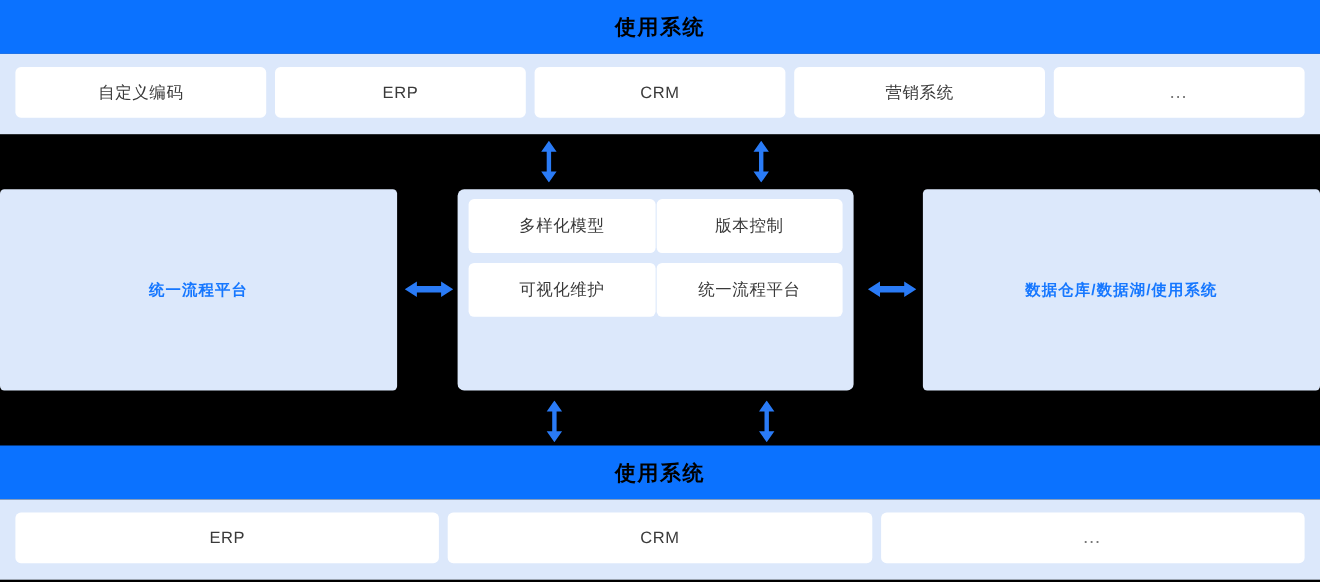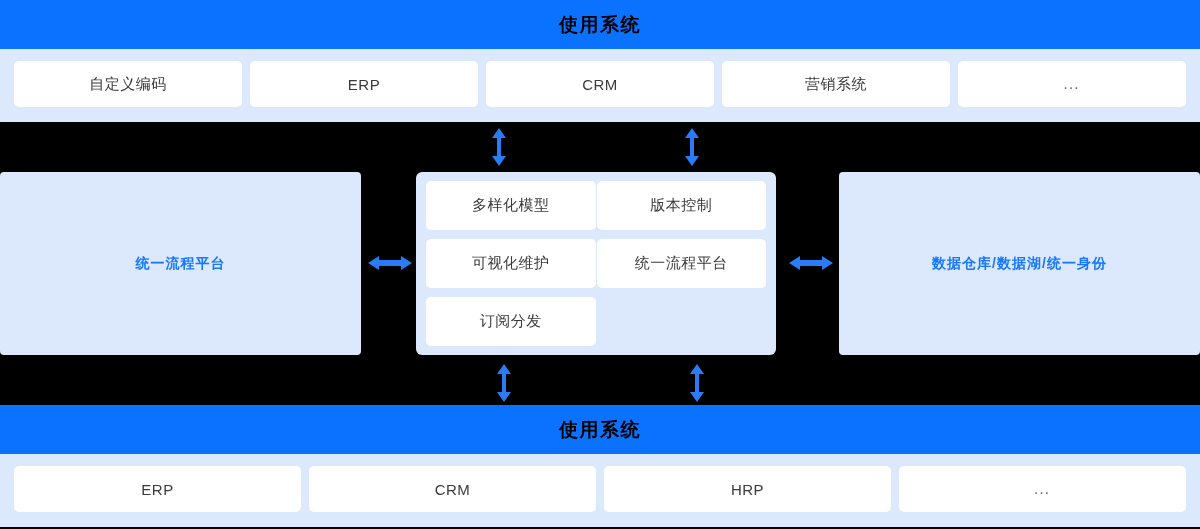--- a/index.html
+++ b/index.html
@@ -180,27 +180,24 @@
       </div>
       <div class="feat-card">
         <span>版本控制</span>
       </div>
       <div class="feat-card">
         <span>可视化维护</span>
       </div>
       <div class="feat-card">
         <span>统一流程平台</span>
       </div>
-      <div class="feat-card">
-        <span>订阅分发</span>
-      </div>
     </div>
 
     <div class="side-panel right">
-      <span class="side-label">数据仓库/数据湖/统一身份</span>
+      <span class="side-label">数据仓库/数据湖/使用系统</span>
     </div>
   </div>
 
   <div class="arrow arrow-v av-top-left">
     <svg width="18" height="38" viewBox="0 0 18 38" xmlns="http://www.w3.org/2000/svg">
       <path d="M9 0 L16 10 L11 10 L11 28 L16 28 L9 38 L2 28 L7 28 L7 10 L2 10 Z" fill="#2A7BF6"></path>
     </svg>
   </div>
   <div class="arrow arrow-v av-top-right">
     <svg width="18" height="38" viewBox="0 0 18 38" xmlns="http://www.w3.org/2000/svg">
@@ -232,22 +229,19 @@
     <div class="banner-bar">
       <span class="banner-title">使用系统</span>
     </div>
     <div class="banner-tray">
       <div class="sys-card">
         <span>ERP</span>
       </div>
       <div class="sys-card">
         <span>CRM</span>
       </div>
-      <div class="sys-card">
-        <span>HRP</span>
-      </div>
       <div class="sys-card ellipsis">
         <span>…</span>
       </div>
     </div>
   </div>
 
 </div>
 
 </body></html>

